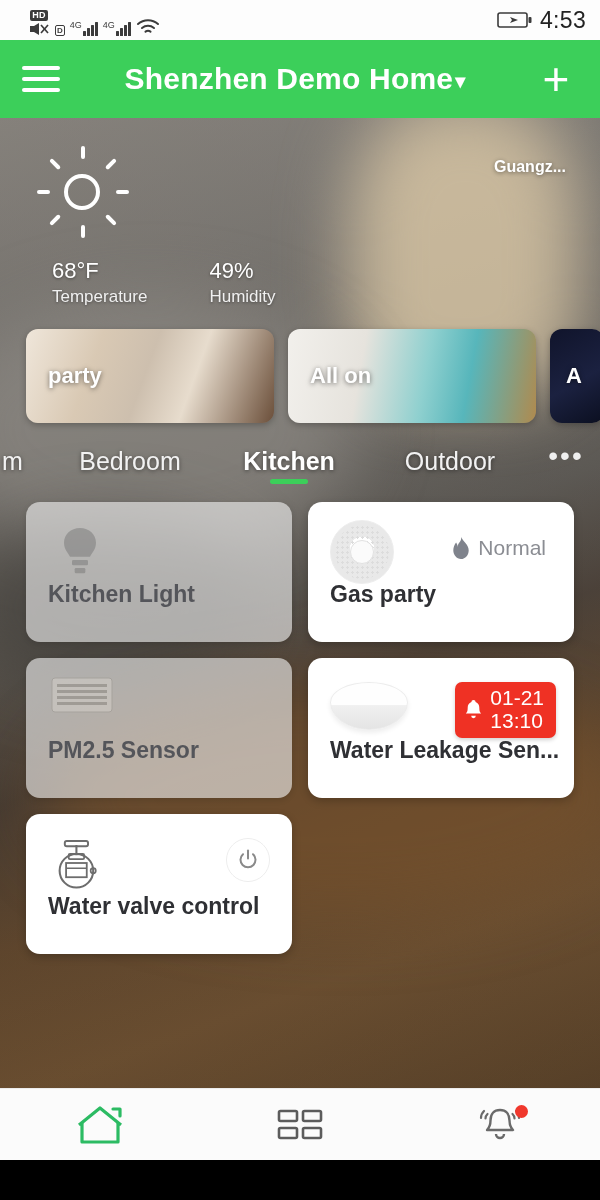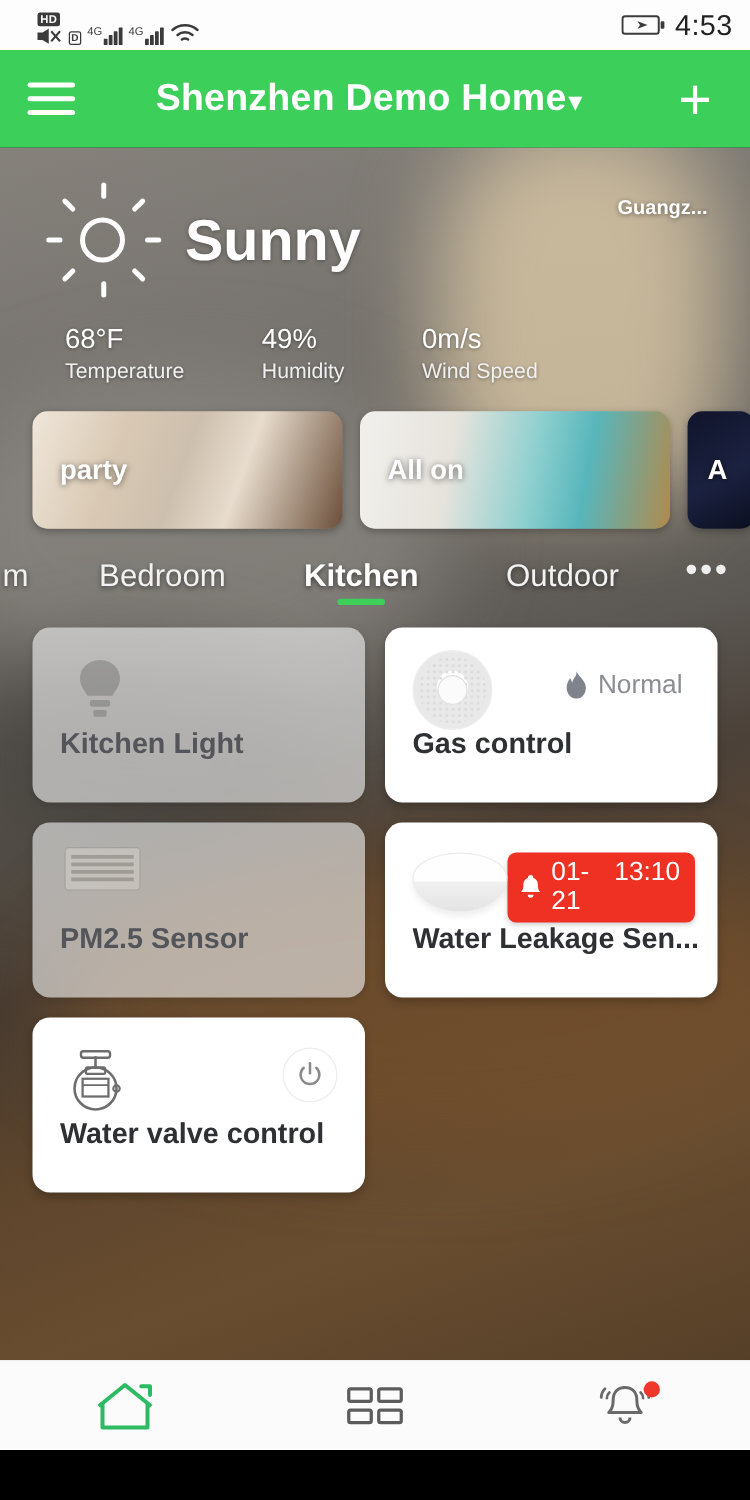--- a/index.html
+++ b/index.html
@@ -158,21 +158,21 @@
 
   .status-pill { display: flex; align-items: center; gap: 8px; margin: 16px 10px 0 0; }
   .flame { width: 18px; height: 22px; }
   .status-text { font-size: 21px; color: #8b8d93; }
 
   .alarm-badge {
     background: #ef3124; color: #fff; border-radius: 7px; margin: 6px 0 0 0;
     padding: 5px 12px 6px 10px; display: flex; align-items: center; gap: 8px;
     line-height: 1.08; box-shadow: 0 2px 4px rgba(0,0,0,.18);
   }
-  .alarm-times { display:flex; flex-direction: row; font-size: 21px; }
+  .alarm-times { display:flex; flex-direction: column; font-size: 21px; }
   .bell-small { width: 17px; height: 19px; flex: none; }
 
   .power-btn {
     width: 44px; height: 44px; border-radius: 50%; border: 1.5px solid #ededed;
     display: flex; align-items: center; justify-content: center; margin: 6px 4px 0 0;
     cursor: pointer; background: #fff;
   }
 
   
   .bottomnav {
@@ -259,35 +259,30 @@
           <div class="sun-core"></div>
           <div class="ray" style="transform:rotate(0deg)"></div>
           <div class="ray" style="transform:rotate(45deg)"></div>
           <div class="ray" style="transform:rotate(90deg)"></div>
           <div class="ray" style="transform:rotate(135deg)"></div>
           <div class="ray" style="transform:rotate(180deg)"></div>
           <div class="ray" style="transform:rotate(225deg)"></div>
           <div class="ray" style="transform:rotate(270deg)"></div>
           <div class="ray" style="transform:rotate(315deg)"></div>
         </div>
-        <div class="weather-word">Sunny</div>
         <div class="city">Guangz...</div>
       </div>
       <div class="weather-stats">
         <div>
           <div class="wstat-val">68°F</div>
           <div class="wstat-lbl">Temperature</div>
         </div>
         <div>
           <div class="wstat-val">49%</div>
           <div class="wstat-lbl">Humidity</div>
-        </div>
-        <div>
-          <div class="wstat-val">0m/s</div>
-          <div class="wstat-lbl">Wind Speed</div>
         </div>
       </div>
     </div>
 
     <div class="scenes">
       <div class="scene-card sc-party">
         <span class="scene-label">party</span>
       </div>
       <div class="scene-card sc-allon">
         <span class="scene-label">All on</span>
@@ -332,21 +327,21 @@
           <div class="icon-sensor">
             <div class="icon-sensor-dots"></div>
           </div>
           <div class="status-pill">
             <svg class="flame" viewBox="0 0 16 20">
               <path d="M8 0c1 4-3 5-3 9 0-2-1-3-1.5-4C2 7 1 9.5 1 12c0 4 3 8 7 8s7-3.5 7-8c0-5-5-8-7-12z" fill="#7f838c"></path>
             </svg>
             <span class="status-text">Normal</span>
           </div>
         </div>
-        <div class="dev-name">Gas control</div>
+        <div class="dev-name">Gas party</div>
       </div>
 
       <div class="dev-card offline">
         <div class="dev-top">
           <svg class="icon-pm" viewBox="0 0 86 58">
             <rect x="4" y="2" width="60" height="34" rx="3" fill="#d6d2cb" stroke="#9a968f" stroke-width="1"></rect>
             <g fill="#8d8981">
               <rect x="9" y="8" width="50" height="3"></rect>
               <rect x="9" y="14" width="50" height="3"></rect>
               <rect x="9" y="20" width="50" height="3"></rect>

